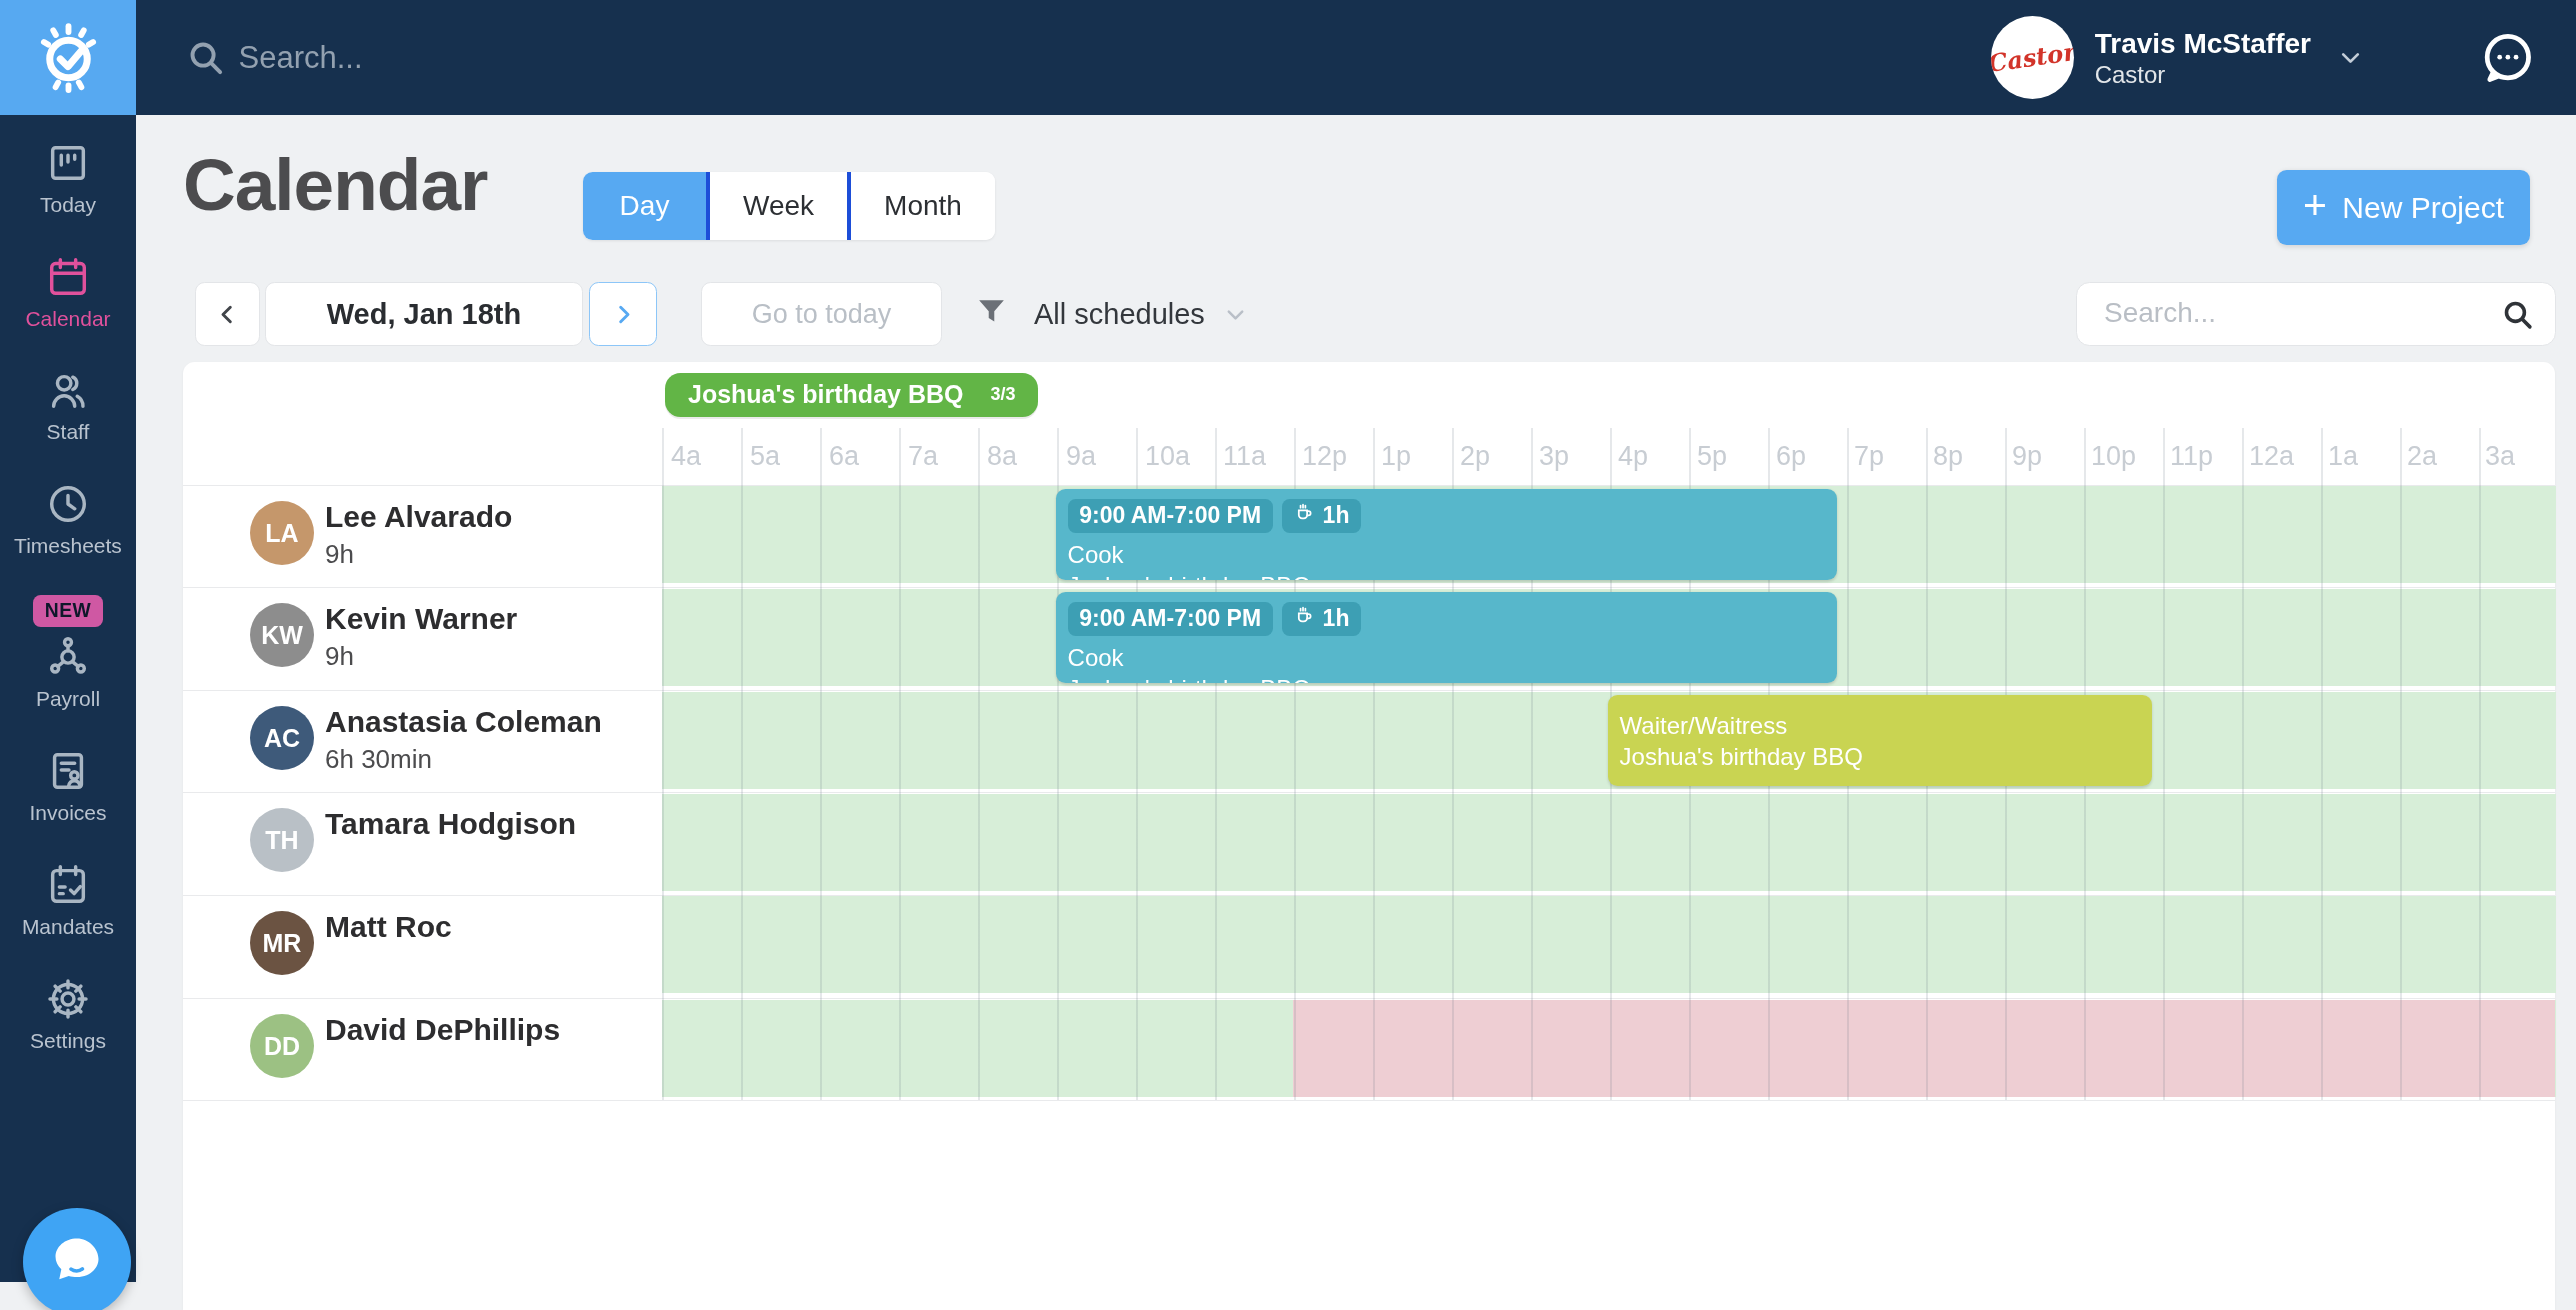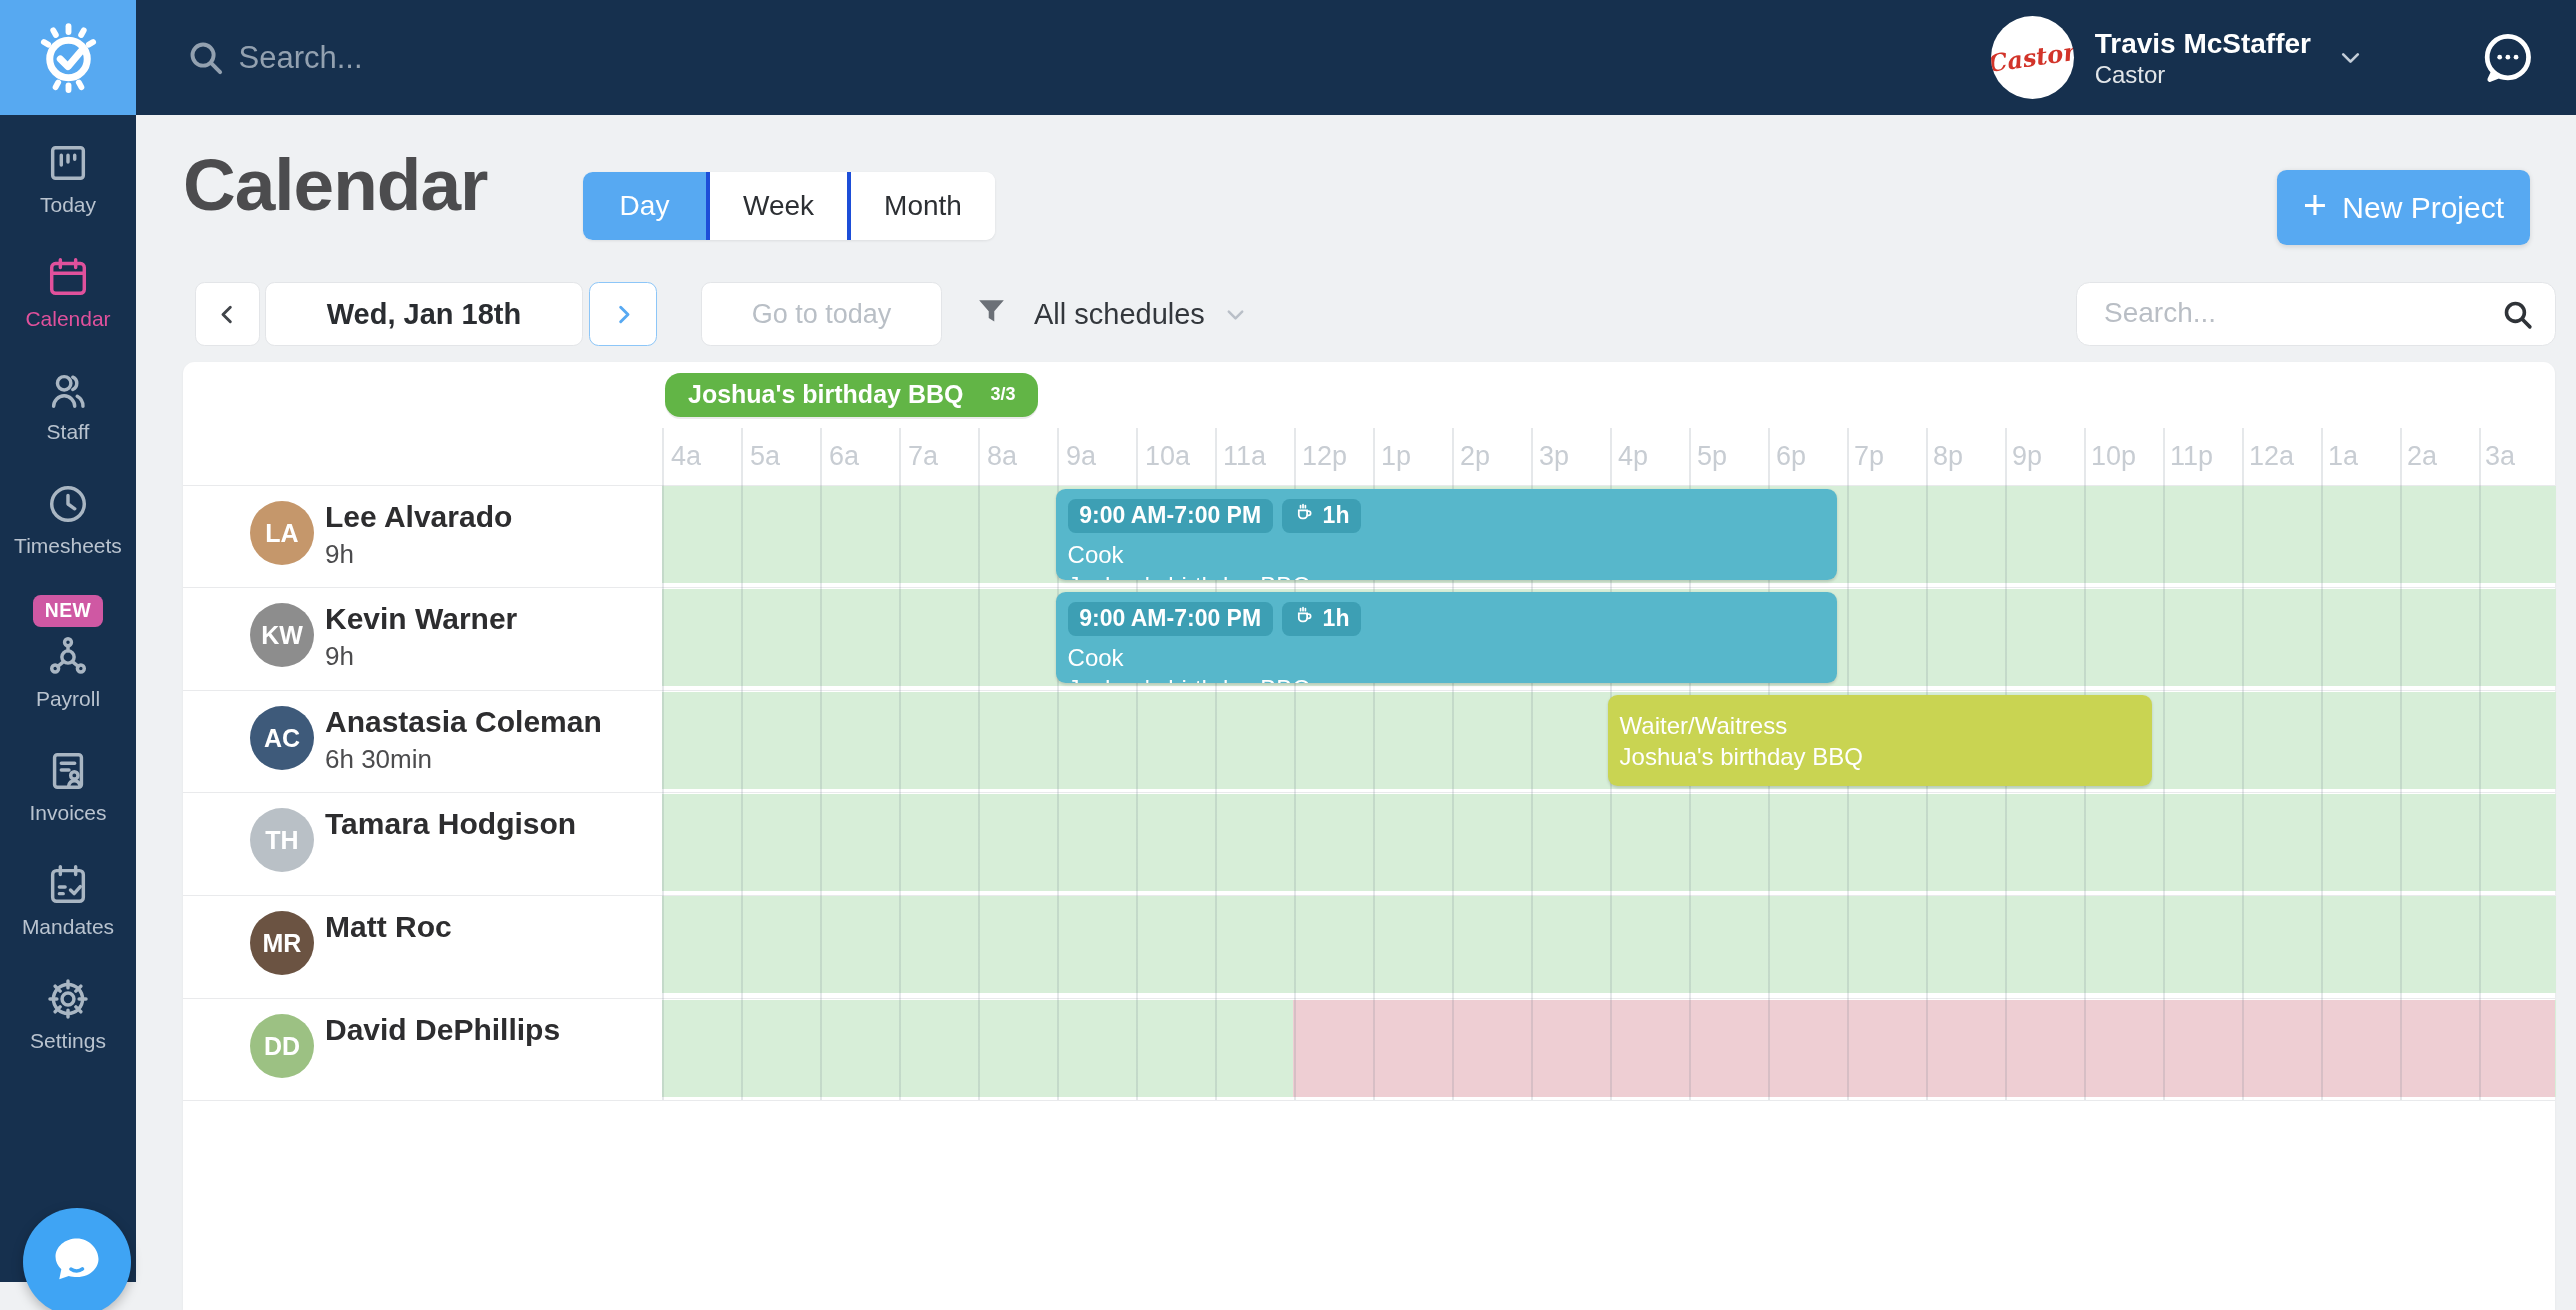--- a/index.html
+++ b/index.html
@@ -11,21 +11,21 @@
   .sidebar { position:absolute; left:0; top:0; width:136px; height:1282px; background:#16304e; z-index:6; }
   .logo { width:136px; height:115px; background:#57a9f1; display:flex; align-items:center; justify-content:center; cursor:pointer; }
   .logo svg { width:75px; height:75px; }
   #sidebar-nav { position:absolute; top:115px; left:0; width:136px; }
   .nav-item { display:flex; flex-direction:column; align-items:center; margin-top:37px; cursor:pointer; color:#a9b6c3; }
   .nav-item:first-child { margin-top:25px; }
   .nav-icon { width:46px; height:46px; color:#a9b6c3; }
   .nav-icon svg { width:46px; height:46px; stroke:currentColor; fill:none; stroke-width:1.8; stroke-linecap:round; stroke-linejoin:round; }
   .nav-label { margin-top:6.8px; font-size:21px; color:#b9c3cf; }
   .nav-item.active .nav-icon, .nav-item.active .nav-label { color:#e0519c; }
-  .new-badge { background:#cf58a3; color:#ffffff; font-size:19.3px; font-weight:bold; padding:4.8px 11.6px; border-radius:7.7px; margin-bottom:7.7px; letter-spacing:0.5px; }
+  .new-badge { background:#cf58a3; color:#0f172a; font-size:19.3px; font-weight:bold; padding:4.8px 11.6px; border-radius:7.7px; margin-bottom:7.7px; letter-spacing:0.5px; }
 
   
   .topbar { position:absolute; left:136px; top:0; right:0; height:115px; background:#16304e; display:flex; align-items:center; z-index:5; }
   .tb-search-icon { margin-left:50px; width:39px; height:39px; color:#93a1b0; }
   .tb-search-icon svg { width:39px; height:39px; stroke:currentColor; fill:none; stroke-width:2.4; stroke-linecap:round; }
   .tb-search { margin-left:13.5px; width:617px; background:transparent; border:none; outline:none; color:#e6ebf1; font-size:31px; font-family:inherit; }
   .tb-search::placeholder { color:#93a1b0; }
   .user-menu { margin-left:auto; display:flex; align-items:center; cursor:pointer; }
   .brand-avatar { width:83px; height:83px; border-radius:50%; background:#ffffff; display:flex; align-items:center; justify-content:center; overflow:hidden; }
   .brand-avatar span { font-family:"DejaVu Serif", serif; font-style:italic; font-weight:bold; color:#d2342a; font-size:24px; transform:rotate(-8deg); }

